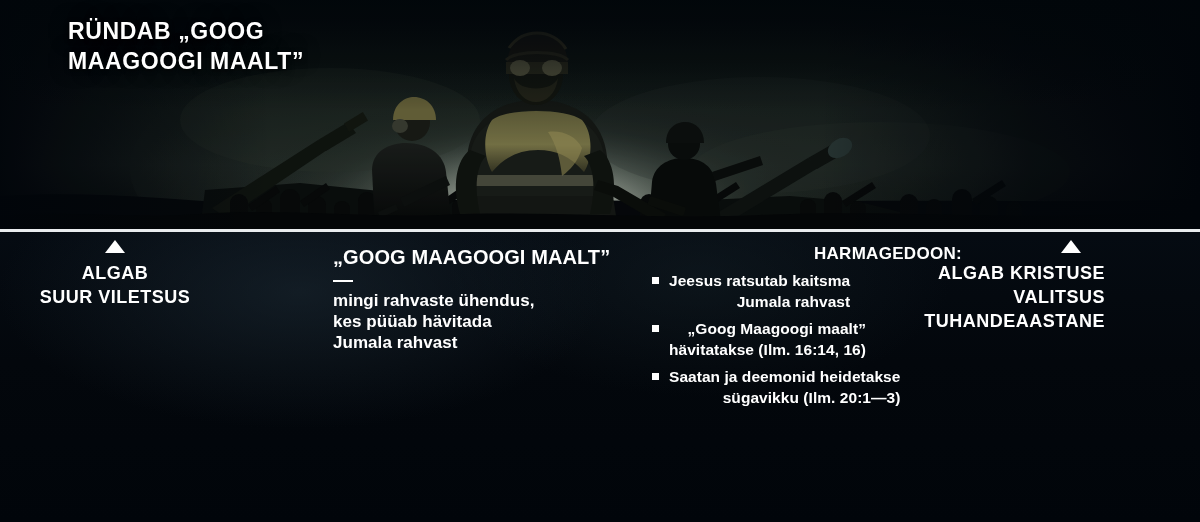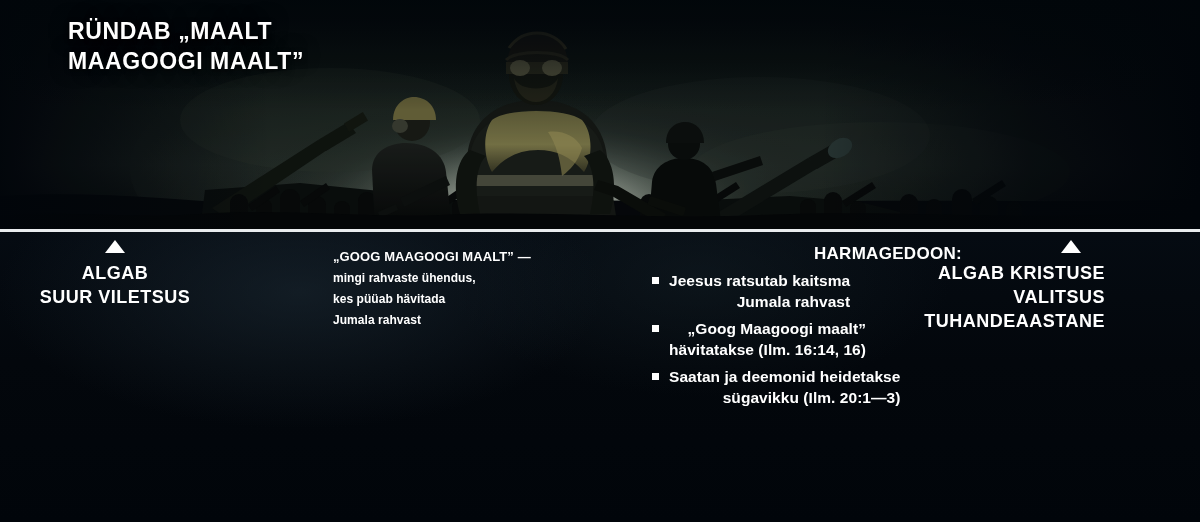--- a/index.html
+++ b/index.html
@@ -89,25 +89,25 @@
     letter-spacing:0.5px; line-height:24px;
     color:#ffffff;
   }
 
   
   #col-gog {
     left:333px; top:14px; width:300px;
     text-align:left;
   }
   #col-gog .lead {
-    font-size:13px; font-weight:bold; line-height:22px;
+    font-size:20px; font-weight:bold; line-height:22px;
     letter-spacing:0.1px; color:#ffffff;
   }
   #col-gog .body-line {
-    font-size:12px; font-weight:bold; line-height:21px;
+    font-size:17px; font-weight:bold; line-height:21px;
     color:#ffffff; letter-spacing:0.05px;
   }
 
   
   #col-har {
     left:652px; top:10px; width:310px;
     text-align:right;
   }
   #col-har .heading {
     font-size:17px; font-weight:bold; line-height:24px;
@@ -295,21 +295,21 @@
         <path d="M0 229 L0 216 C 60 210, 130 219, 200 214 C 280 208, 360 218, 440 215 C 540 210, 660 220, 760 215 C 880 209, 1010 220, 1120 214 C 1160 212, 1180 216, 1200 213 L1200 229 Z"></path>
       </g>
 
       <rect x="0" y="0" width="270" height="229" fill="url(#vigL)"></rect>
       <rect x="820" y="0" width="380" height="229" fill="url(#vigR)"></rect>
       <rect x="0" y="0" width="1200" height="110" fill="url(#vigT)"></rect>
       <rect x="0" y="0" width="1200" height="229" fill="#050a10" opacity="0.14"></rect>
     </svg>
 
     <div id="title-block">
-      <div class="title-line">RÜNDAB „MAALT</div>
+      <div class="title-line">RÜNDAB „GOOG</div>
       <div class="title-line">MAAGOOGI MAALT”</div>
     </div>
   </div>
 
   <div id="divider"></div>
 
   <div id="lower">
 
     <div class="col" id="col-start">
       <div class="marker"></div>

